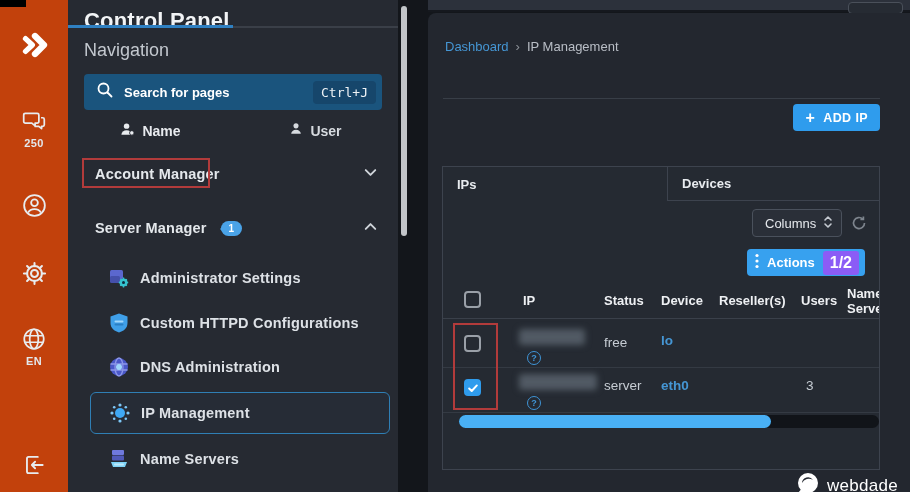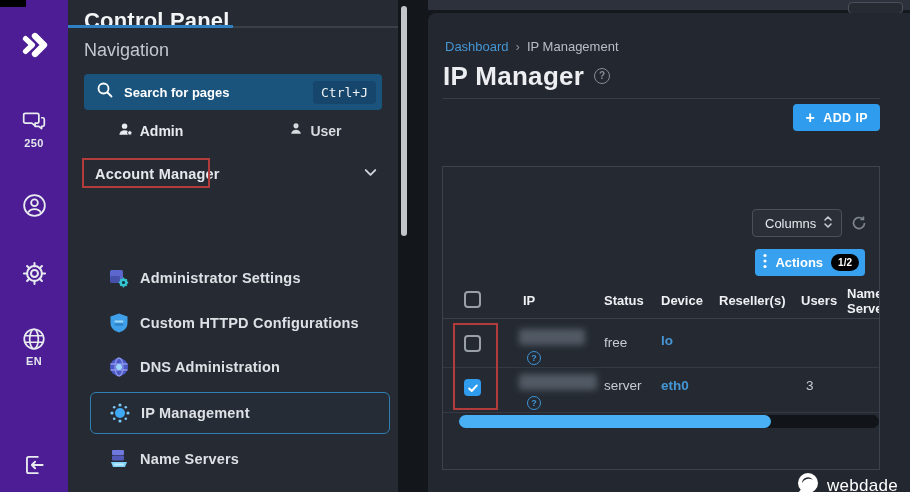--- a/index.html
+++ b/index.html
@@ -1,21 +1,21 @@
 <!DOCTYPE html>
 <html><head>
 <meta charset="utf-8">
 <style>
   * { margin:0; padding:0; box-sizing:border-box; }
   html,body { background:#13161b; }
   body { font-family:"Liberation Sans", sans-serif; }
   .stage { position:relative; width:910px; height:492px; overflow:hidden; background:#13161b; }
 
   
-  .rail { position:absolute; left:0; top:0; width:68px; height:492px; background:#4c1d95; }
+  .rail { position:absolute; left:0; top:0; width:68px; height:492px; background:#c2410c; }
   .rail .notch { position:absolute; left:0; top:0; width:26px; height:7px; background:#000; }
   .rail-logo { position:absolute; left:16px; top:26px; width:38px; height:38px; }
   .rail-item { position:absolute; left:0; width:68px; display:flex; flex-direction:column; align-items:center; gap:3px; color:#e3e8ec; }
   .rail-item svg { display:block; }
   .rail-label { font-size:11px; font-weight:bold; color:#e3e8ec; letter-spacing:.3px; }
 
   
   .sidebar { position:absolute; left:68px; top:0; width:330px; height:492px; background:#262a32; }
   .sb-title { position:absolute; left:16px; top:8px; font-size:22px; font-weight:bold; color:#f2f4f6; letter-spacing:.2px; }
   .sb-subtitle { position:absolute; left:16px; top:40px; font-size:18px; color:#c3c8cf; }
@@ -60,21 +60,21 @@
 
   .panel { position:absolute; left:14px; top:153px; width:438px; height:304px; border:1px solid #3d434e; background:#252a32; overflow:hidden; }
   .panel-tabs { position:absolute; left:0; top:0; width:438px; height:34px; display:flex; }
   .ptab { height:34px; display:flex; align-items:center; padding-left:14px; font-size:13px; color:#e8ebef; font-weight:bold; cursor:pointer; }
   .ptab.ips { width:225px; border-right:1px solid #3d434e; }
   .ptab.devices { flex:1; border-bottom:1px solid #3d434e; }
   .btn-columns { position:absolute; right:37px; top:42px; width:90px; height:28px; background:#2a2f38; border:1px solid #4a515c; border-radius:4px; color:#e6e9ed; font-size:13px; display:flex; align-items:center; justify-content:space-between; padding:0 8px 0 12px; cursor:pointer; font-family:"Liberation Sans",sans-serif; }
   .refresh { position:absolute; right:12px; top:48px; width:16px; height:16px; cursor:pointer; }
   .btn-actions { position:absolute; right:14px; top:82px; height:27px; background:#37a1ef; border:none; border-radius:4px; display:flex; align-items:center; gap:8px; padding:0 6px 0 8px; cursor:pointer; font-family:"Liberation Sans",sans-serif; }
   .btn-actions .lbl { color:#fff; font-size:13px; font-weight:bold; }
-  .btn-actions .cnt { background:#000000; color:#fff; font-size:10px; font-weight:bold; border-radius:9px; padding:3px 7px; }
+  .btn-actions .cnt { background:#8b5cf6; color:#fff; font-size:16px; font-weight:bold; border-radius:3px; padding:3px 7px; }
 
   .th { position:absolute; font-size:13px; font-weight:bold; color:#eef0f3; top:126px; }
   .th.two-line { top:119px; width:44px; line-height:15px; }
   .checkbox { position:absolute; width:17px; height:17px; border:2px solid #9aa0a8; border-radius:4px; background:transparent; cursor:pointer; }
   .checkbox.checked { background:#2f9ced; border-color:#2f9ced; display:flex; align-items:center; justify-content:center; }
   .hdr-line { position:absolute; left:0; top:151px; width:438px; height:1px; background:#3a404a; }
   .row-line { position:absolute; left:0; width:438px; height:1px; background:#343a43; }
   .blur-blob { position:absolute; height:16px; border-radius:3px; background:#515a64; filter:blur(3px); }
   .cell { position:absolute; font-size:13.5px; color:#c6ccd3; }
   .cell.link { color:#4596d4; font-weight:bold; cursor:pointer; }
@@ -167,21 +167,21 @@
 
     <div class="sb-tabs">
       <div class="sb-tab">
         <span>
           <svg viewBox="0 0 16 16" width="15" height="15" fill="#e8ebef">
             <circle cx="7" cy="4.4" r="2.9"></circle>
             <path d="M1.5 13.5 a5.5 4.6 0 0 1 11 0 Z"></path>
             <circle cx="12.6" cy="11.6" r="2.4" fill="#e8ebef" stroke="#262a32" stroke-width="1"></circle>
           </svg>
         </span>
-        <span>Admin</span>
+        <span>Name</span>
       </div>
       <div class="sb-tab inactive">
         <span>
           <svg viewBox="0 0 16 16" width="14" height="14" fill="#d6dadf">
             <circle cx="8" cy="4.4" r="2.9"></circle>
             <path d="M2.5 13.5 a5.5 4.6 0 0 1 11 0 Z"></path>
           </svg>
         </span>
         <span>User</span>
       </div>
@@ -192,20 +192,30 @@
     <div class="sb-group" style="top:157px;">
       <span class="sb-group-label">Account Manager</span>
       <span class="spacer"></span>
       <span>
         <svg viewBox="0 0 20 20" width="19" height="19" fill="none" stroke="#cfd4da" stroke-width="2" stroke-linecap="round" stroke-linejoin="round">
             <path d="M5 7.5 l5 5 5-5"></path>
           </svg>
       </span>
     </div>
 
+    <div class="sb-group" style="top:211px;">
+      <span class="sb-group-label">Server Manager</span>
+      <span class="sb-badge">1</span>
+      <span class="spacer"></span>
+      <span>
+        <svg viewBox="0 0 20 20" width="19" height="19" fill="none" stroke="#cfd4da" stroke-width="2" stroke-linecap="round" stroke-linejoin="round">
+            <path d="M5 12.5 l5-5 5 5"></path>
+          </svg>
+      </span>
+    </div>
 
     <div class="sb-item" style="top:257px;">
       <span class="mi">
         <svg viewBox="0 0 22 22" width="22" height="22">
           <rect x="2" y="3" width="13" height="9" rx="1.5" fill="#5b67cf"></rect>
           <rect x="2" y="9" width="10" height="7" rx="1.5" fill="#4550ab"></rect>
           <circle cx="15.5" cy="15.5" r="4" fill="#35c3cf"></circle>
           <circle cx="15.5" cy="15.5" r="1.5" fill="#0d2a3e"></circle>
           <path d="M15.5 10.6 v1.4 M15.5 19 v1.4 M10.8 15.5 h1.4 M18.8 15.5 h1.4 M12.2 12.2 l1 1 M17.8 17.8 l1 1 M18.8 12.2 l-1 1 M13.2 17.8 l-1 1" stroke="#35c3cf" stroke-width="1.4"></path>
         </svg>
@@ -280,31 +290,32 @@
       <div class="tb-btn"></div>
     </div>
     <div class="main-body">
 
       <div class="breadcrumb">
         <span class="bc-link">Dashboard</span>
         <span class="bc-sep">›</span>
         <span class="bc-current">IP Management</span>
       </div>
 
-      <div class="page-title">
-        <span>IP Manager</span><span class="help-circle">?</span>
-      </div>
       <div class="title-divider"></div>
 
       <button class="btn-addip">
         <span style="font-size:16px; font-weight:bold;">+</span>
         <span>ADD IP</span>
       </button>
 
       <div class="panel">
+        <div class="panel-tabs">
+          <div class="ptab ips">IPs</div>
+          <div class="ptab devices">Devices</div>
+        </div>
 
         <div class="btn-columns">
           <span>Columns</span>
           <span>
             <svg viewBox="0 0 10 14" width="10" height="14" fill="none" stroke="#c5cad1" stroke-width="1.6" stroke-linecap="round" stroke-linejoin="round">
               <path d="M2 5 l3-3 3 3 M2 9 l3 3 3-3"></path>
             </svg>
           </span>
         </div>
         <div class="refresh">

